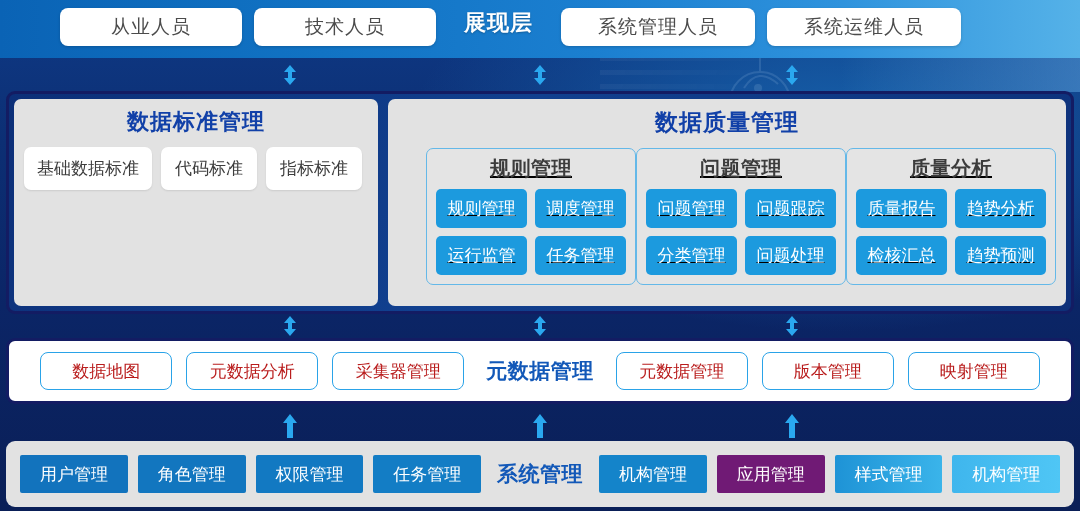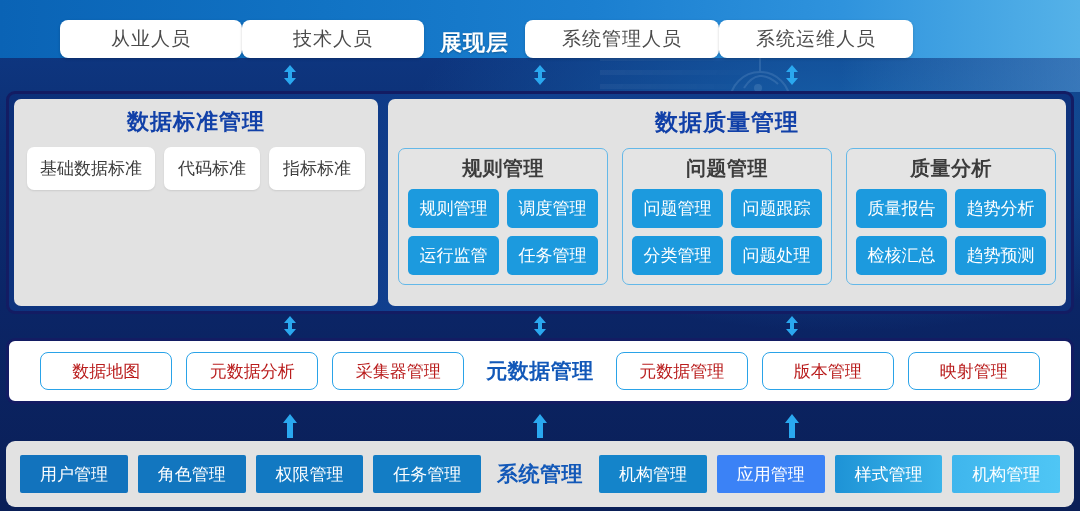--- a/index.html
+++ b/index.html
@@ -48,22 +48,22 @@
   .bg-glow-r {
     position: absolute; right: 0; top: 0; width: 240px; height: 92px;
     background: linear-gradient(270deg, rgba(120,200,255,0.38) 0%, rgba(120,200,255,0) 100%);
     pointer-events: none;
   }
 
   
   .top-bar {
     position: absolute; left: 0; top: 0; width: 1080px; height: 58px;
     background: linear-gradient(90deg, #0a63b5 0%, #1173c4 30%, #1b7fd0 55%, #2f93dd 78%, #55b2e8 100%);
-    display: flex; align-items: flex-end; 
-    padding: 0 60px;
+    display: flex; align-items: flex-start; gap: 12px;
+    padding: 8px 60px;
   }
   .pill-white {
     background: #ffffff;
     border-radius: 8px;
     height: 38px;
     display: flex; align-items: center; justify-content: center;
     color: #4b4b4b;
     font-size: 19px;
     letter-spacing: 1px;
     box-shadow: 0 1px 3px rgba(0,0,0,0.18);
@@ -112,37 +112,37 @@
     text-align: center;
     color: #1140a8;
     font-size: 22px;
     font-weight: bold;
     letter-spacing: 1px;
     margin-bottom: 10px;
   }
   .panel-title-lg { font-size: 23px; }
 
   .std-grid {
-    display: flex; flex-direction: column; gap: 10px;
+    display: flex; flex-direction: row; gap: 10px;
   }
   .std-row { display: flex; gap: 9px; justify-content: center; }
   .chip-white {
     background: #ffffff;
     border-radius: 7px;
     height: 43px;
     display: flex; align-items: center; justify-content: center;
     color: #3d3d3d;
     font-size: 17px;
     white-space: nowrap;
     box-shadow: 0 1px 2px rgba(0,0,0,0.10);
   }
   .cw-lg { width: 128px; }
   .cw-md { width: 96px; }
 
-  .qual-row { display: flex; justify-content: space-between; }
+  .qual-row { display: flex; justify-content: flex-end; text-decoration: underline; }
   .subpanel {
     background: #e4e4e4;
     border: 1px solid #64b8e8;
     border-radius: 7px;
     padding: 6px 9px 9px;
     width: 210px;
   }
   .subpanel-title {
     text-align: center;
     color: #3c3c3c;
@@ -367,18 +367,18 @@
     </div>
   </div>
 
   <div class="bottom-frame">
     <div class="btm-chip" style="background:#1273bd;">用户管理</div>
     <div class="btm-chip" style="background:#1276bf;">角色管理</div>
     <div class="btm-chip" style="background:#1279c2;">权限管理</div>
     <div class="btm-chip" style="background:#137dc5;">任务管理</div>
     <div class="bottom-center-label">系统管理</div>
     <div class="btm-chip" style="background:#1484ca;">机构管理</div>
-    <div class="btm-chip" style="background:#3b82f6;">应用管理</div>
+    <div class="btm-chip" style="background:#701a75;">应用管理</div>
     <div class="btm-chip" style="background:linear-gradient(90deg,#1e93d6 0%,#3ab4ea 100%);">样式管理</div>
     <div class="btm-chip" style="background:linear-gradient(90deg,#3fb6ed 0%,#4fc6f5 100%);">机构管理</div>
   </div>
 
 </div>
 
 </body></html>

